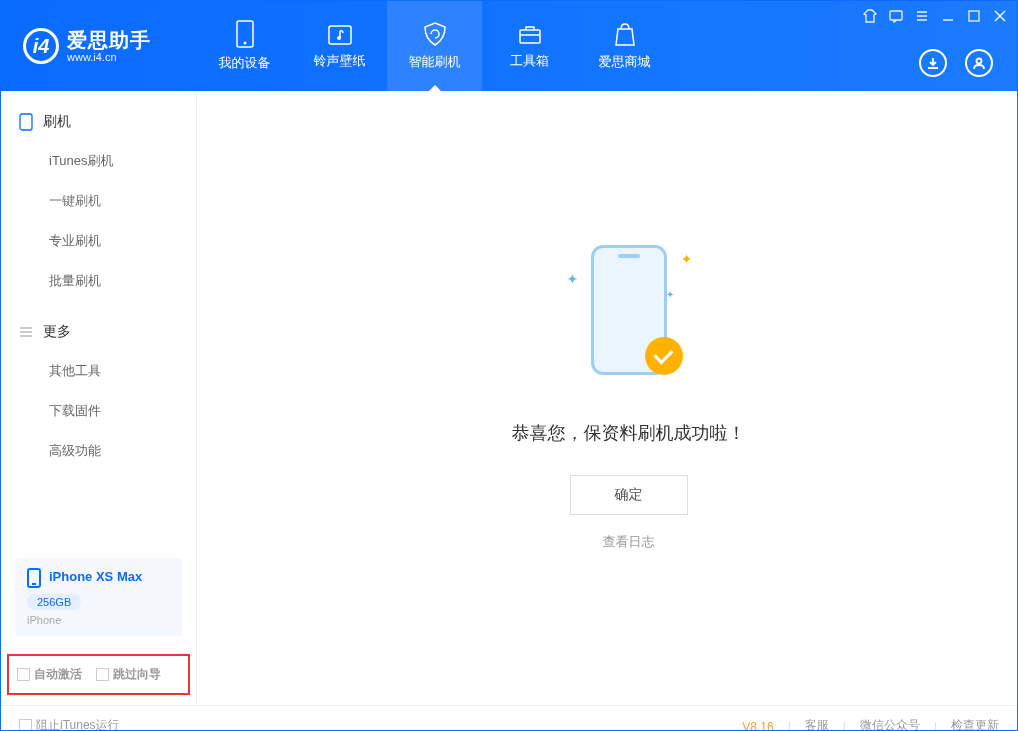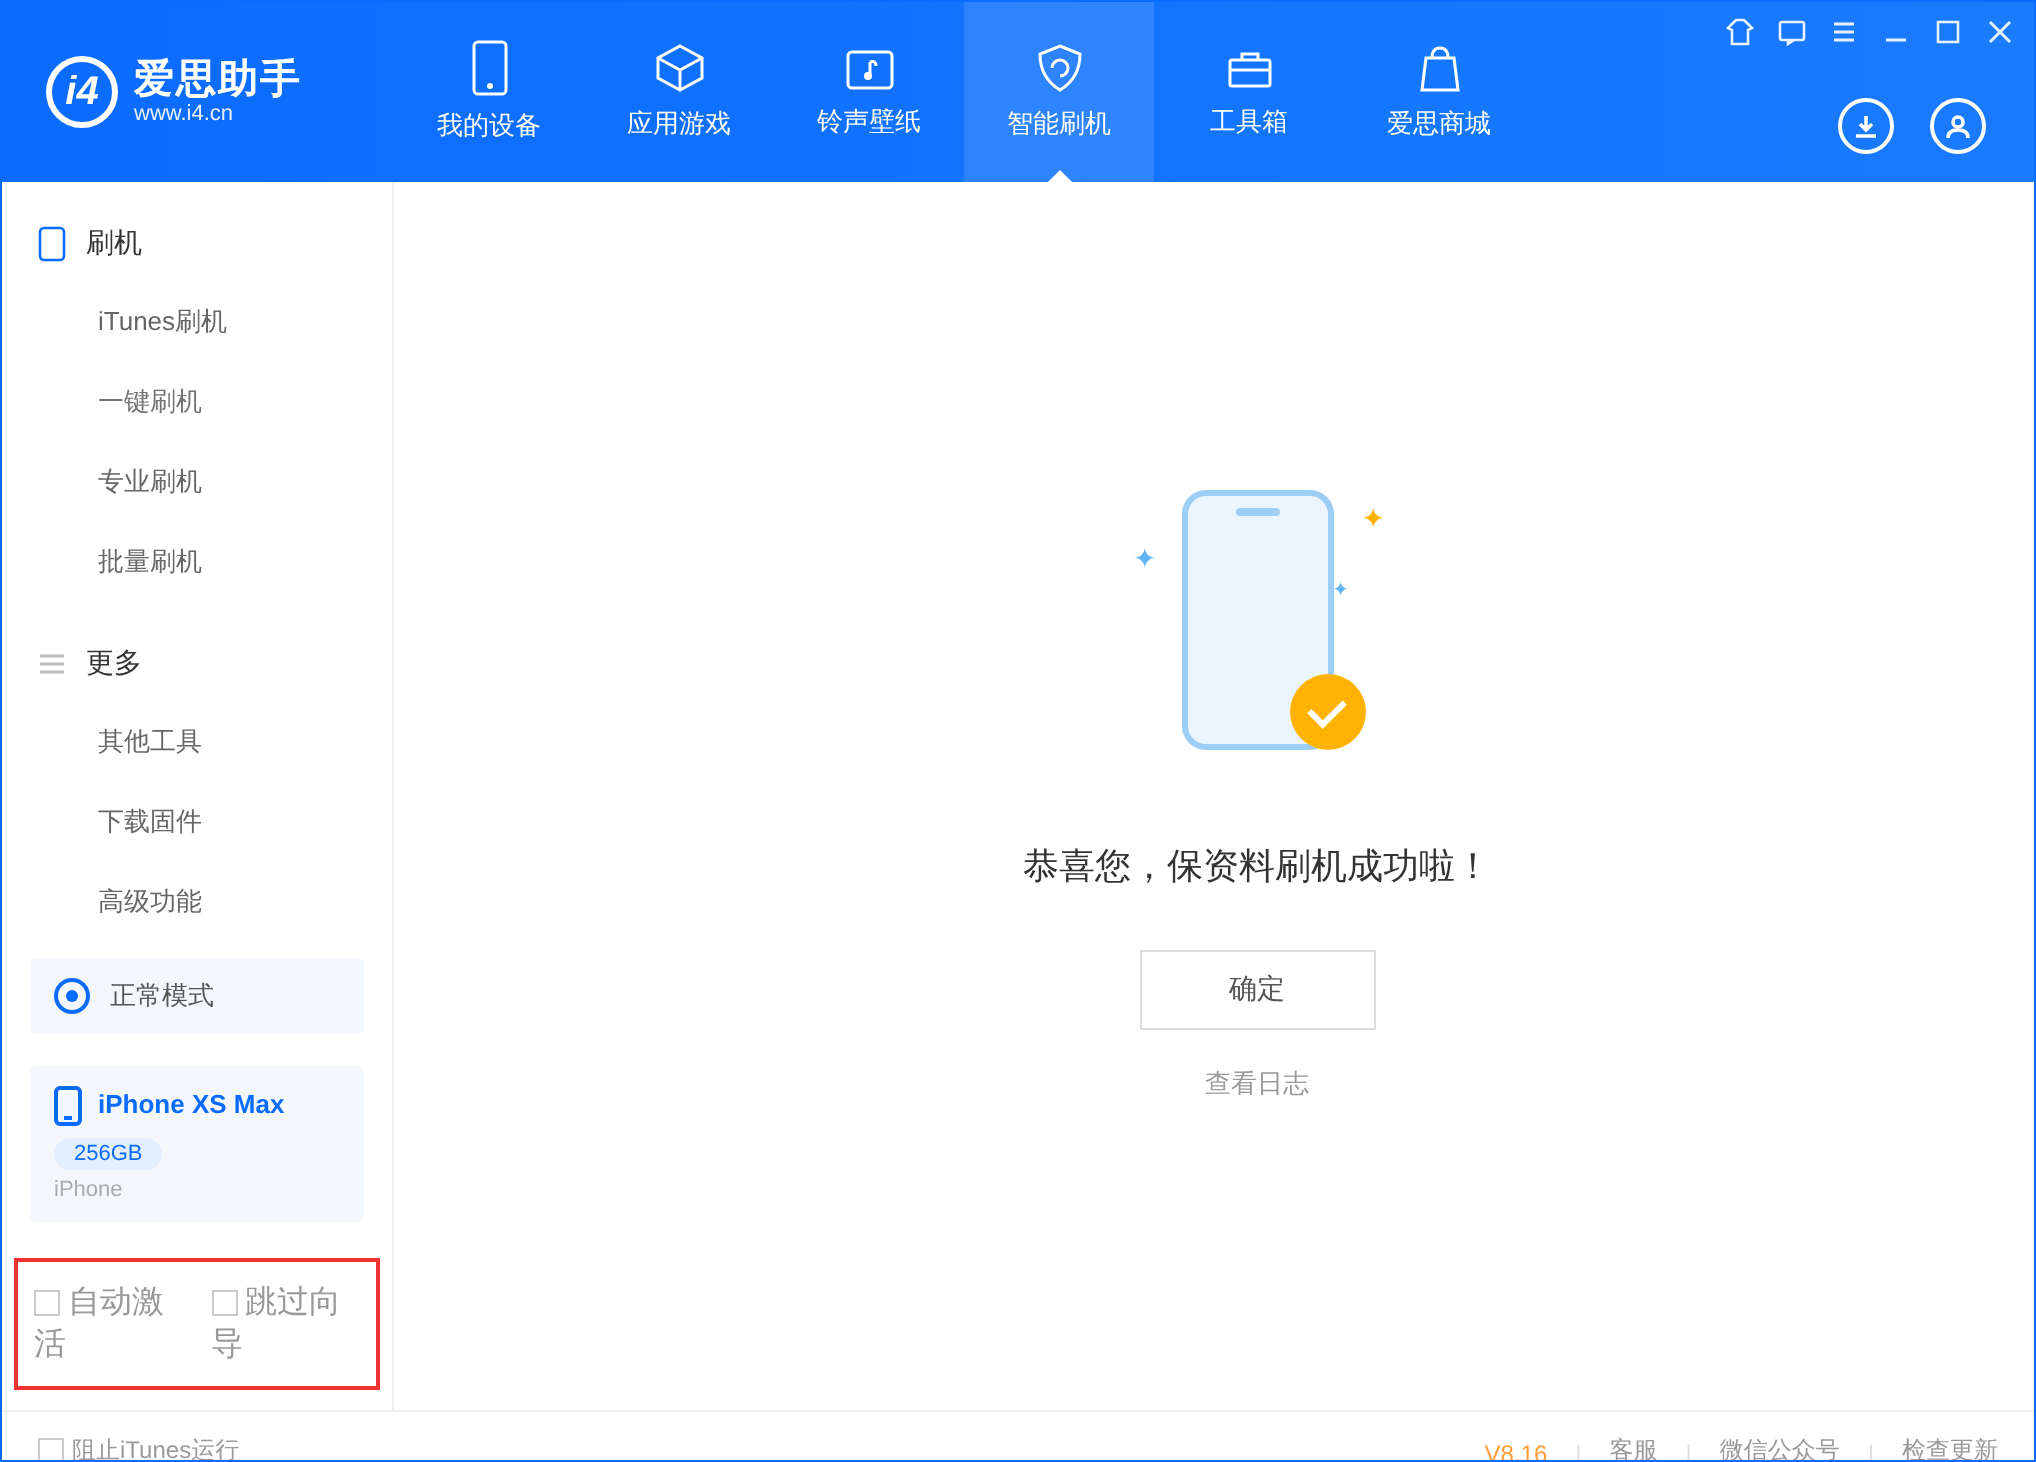--- a/index.html
+++ b/index.html
@@ -29,21 +29,21 @@
 .side-fill { flex:1; }
 .mode-card, .device-card { margin:8px 14px; background:#f4f8fd; border-radius:3px; padding:10px 12px; }
 .mode-card { display:flex; align-items:center; }
 .mode-card .dot { width:18px; height:18px; border:2px solid #0a6bff; border-radius:50%; margin-right:10px; position:relative; }
 .mode-card .dot::after { content:""; position:absolute; width:6px; height:6px; background:#0a6bff; border-radius:50%; top:4px; left:4px; }
 .device-card { color:#0a6bff; font-weight:bold; }
 .device-card .dev-icon { display:inline-block; width:14px; height:20px; border:2px solid #0a6bff; border-radius:3px; margin-right:8px; vertical-align:middle; position:relative; }
 .device-card .dev-icon::after { content:""; position:absolute; bottom:1px; left:50%; transform:translateX(-50%); width:4px; height:2px; background:#0a6bff; }
 .device-card .storage { display:inline-block; margin-top:6px; margin-left:0; background:#e3efff; color:#0a6bff; font-size:11px; padding:2px 10px; border-radius:10px; font-weight:normal; }
 .device-card .type { color:#aaa; font-size:11px; font-weight:normal; margin-top:4px; }
-.checkbox-row { border:2px solid #e33; margin:10px 6px; padding:10px 8px; display:flex; gap:14px; align-items:center; font-size:16px; color:#999; }
+.checkbox-row { border:2px solid #e33; margin:10px 6px; padding:10px 8px; display:flex; gap:14px; align-items:center; font-size:12px; color:#999;font-weight:bold; }
 .cb { width:13px; height:13px; border:1px solid #ccc; display:inline-block; margin-right:4px; vertical-align:middle; }
 .main { flex:1; display:flex; flex-direction:column; align-items:center; justify-content:center; }
 .phone-illus { position:relative; width:120px; height:150px; margin-bottom:26px; }
 .phone-illus .phone { width:76px; height:130px; border:3px solid #9dcff6; border-radius:12px; background:#eaf5fe; position:absolute; left:22px; top:0; }
 .phone-illus .phone::before { content:""; position:absolute; top:6px; left:50%; transform:translateX(-50%); width:22px; height:4px; background:#9dcff6; border-radius:3px; }
 .phone-illus .circle { position:absolute; width:38px; height:38px; background:#ffb300; border-radius:50%; right:6px; bottom:20px; display:flex; align-items:center; justify-content:center; }
 .phone-illus .circle::after { content:""; width:14px; height:8px; border-left:3px solid #fff; border-bottom:3px solid #fff; transform:rotate(-45deg); margin-top:-4px; }
 .sparkle { position:absolute; color:#ffb300; font-size:14px; }
 .sparkle.s1 { left:-2px; top:26px; color:#62b6f7; }
 .sparkle.s2 { right:-4px; top:6px; }
@@ -70,27 +70,20 @@
   </div>
   <div class="nav">
     <div class="nav-item">
       <svg width="22" height="28" viewBox="0 0 22 28">
           <rect x="3" y="1" width="16" height="26" rx="2" fill="none" stroke="#fff" stroke-width="1.5"></rect>
           <circle cx="11" cy="23" r="1.5" fill="#fff"></circle>
         </svg>
       <span>我的设备</span>
     </div>
     <div class="nav-item">
-      <svg width="26" height="26">
-          <polygon points="13,2 24,8 24,18 13,24 2,18 2,8" fill="none" stroke="#fff" stroke-width="1.5"></polygon>
-          <path d="M2 8 L13 14 L24 8 M13 14 L13 24" stroke="#fff" stroke-width="1.5" fill="none"></path>
-        </svg>
-      <span>应用游戏</span>
-    </div>
-    <div class="nav-item">
       <svg width="26" height="24">
           <rect x="2" y="4" width="22" height="18" rx="2" fill="none" stroke="#fff" stroke-width="1.5"></rect>
           <path d="M13 9 L13 16 M13 9 Q16 8 16 11" stroke="#fff" stroke-width="1.5" fill="none"></path>
           <circle cx="12" cy="16" r="2" fill="#fff"></circle>
         </svg>
       <span>铃声壁纸</span>
     </div>
     <div class="nav-item active">
       <svg width="26" height="26">
           <path d="M13 2 L23 6 Q23 18 13 24 Q3 18 3 6 Z" fill="none" stroke="#fff" stroke-width="1.5"></path>
@@ -167,24 +160,20 @@
         <svg class="ic" width="14" height="14" stroke="#bbb" stroke-width="1.5">
             <path d="M1 3 L13 3 M1 7 L13 7 M1 11 L13 11"></path>
           </svg>
         <span>更多</span>
       </div>
       <div class="side-sub">其他工具</div>
       <div class="side-sub">下载固件</div>
       <div class="side-sub">高级功能</div>
     </div>
     <div class="side-fill"></div>
-    <div class="mode-card">
-      <span class="dot"></span>
-      <span>正常模式</span>
-    </div>
     <div class="device-card">
       <span class="dev-icon"></span><span>iPhone XS Max</span><br>
       <span class="storage">256GB</span>
       <div class="type">iPhone</div>
     </div>
     <div class="checkbox-row">
       <label><span class="cb"></span><span>自动激活</span></label>
       <label><span class="cb"></span><span>跳过向导</span></label>
     </div>
   </div>

